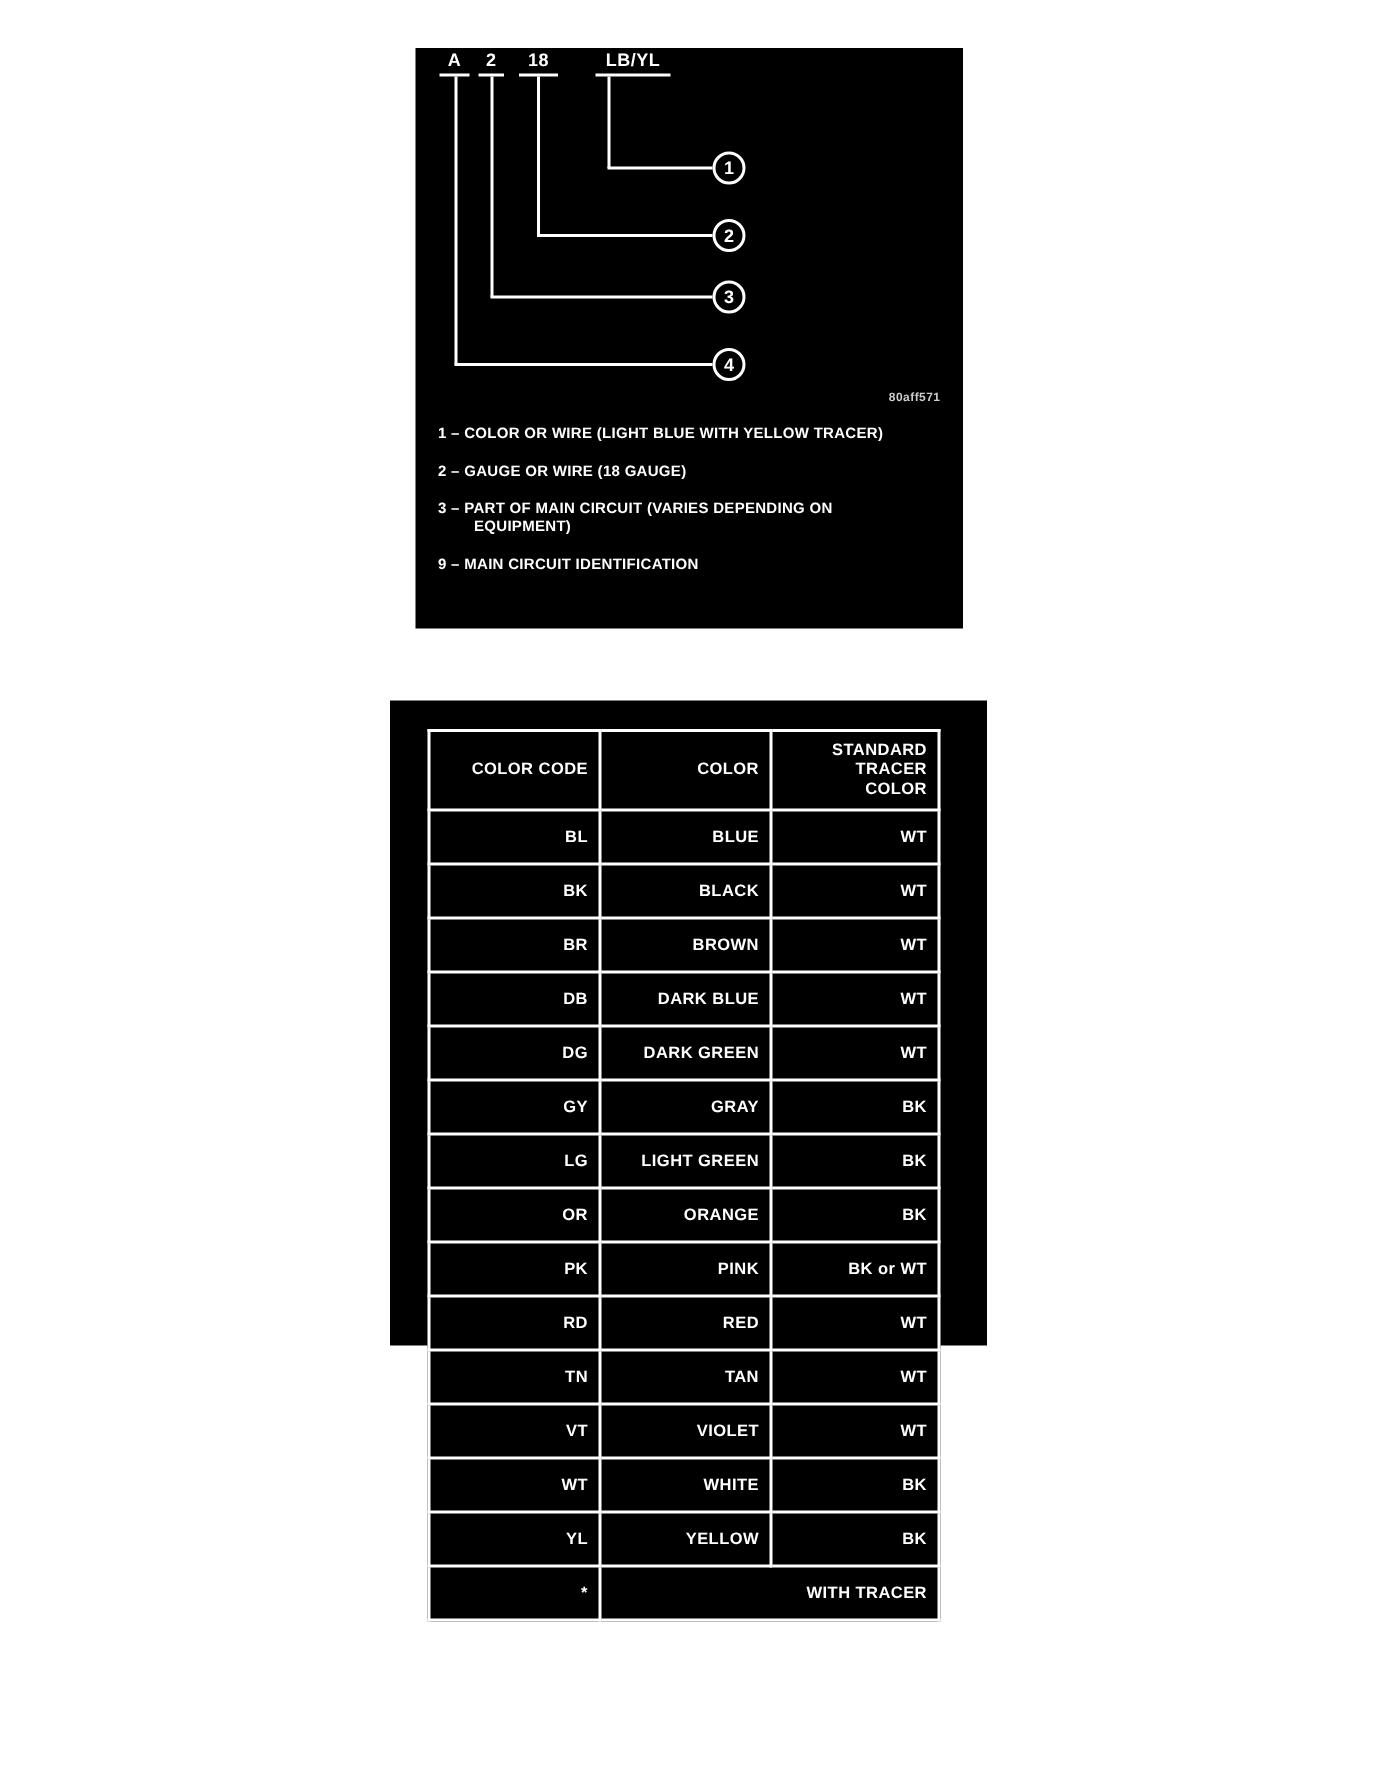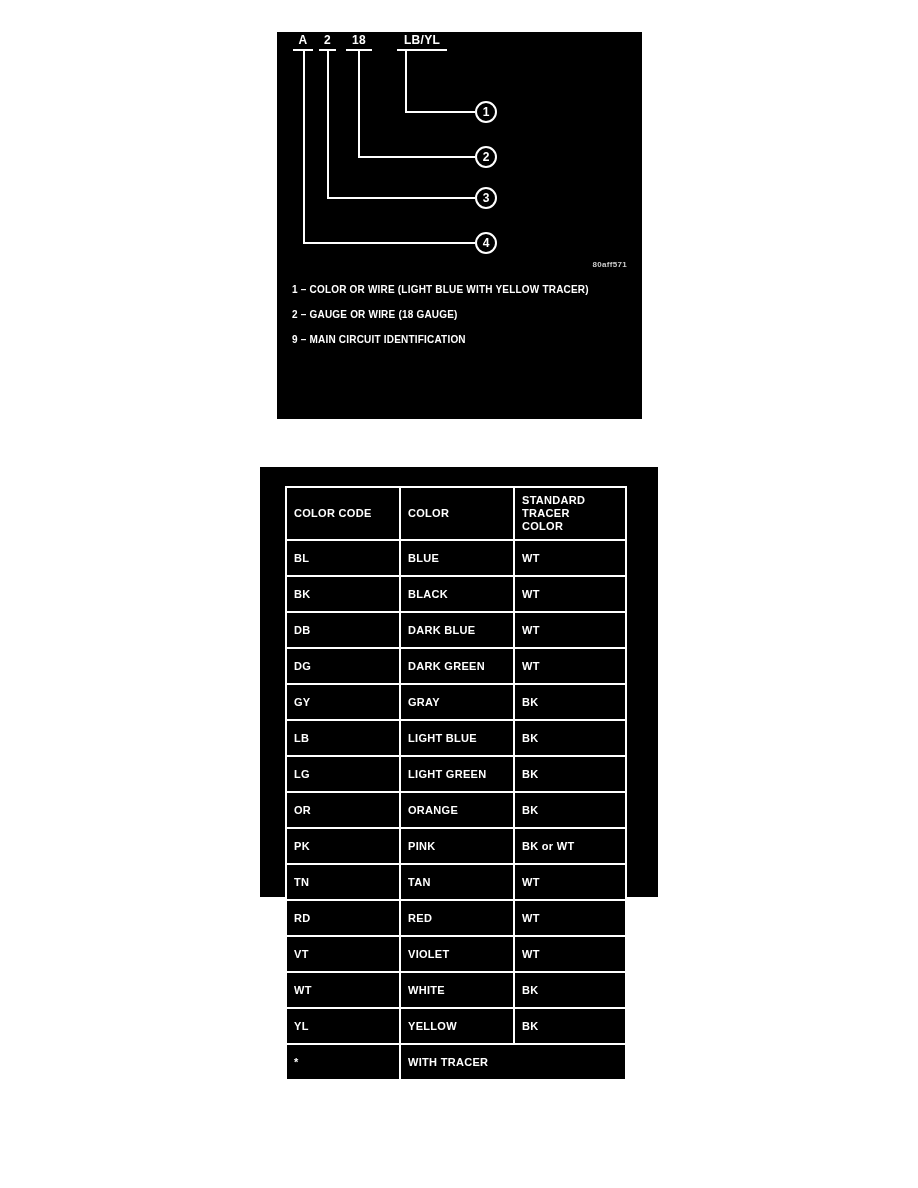--- a/index.html
+++ b/index.html
@@ -99,21 +99,21 @@
     border-collapse: collapse;
     table-layout: fixed;
     background: #000000;
   }
   .color-table th, .color-table td {
     border: 2px solid #ffffff;
     color: #ffffff;
     font-weight: bold;
     font-size: 11px;
     letter-spacing: 0.3px;
-    text-align: left;
+    text-align: right;
     padding: 2px 7px;
     box-sizing: border-box;
     overflow: hidden;
   }
   .color-table th {
     height: 53px;
     vertical-align: middle;
     white-space: pre-line;
     line-height: 13px;
   }
@@ -155,20 +155,22 @@
   <div class="callout-circle">4</div>
 </div>
 
     <div class="watermark">80aff571</div>
 
     <div class="legend">
   <div class="legend-item">1 – COLOR OR WIRE (LIGHT BLUE WITH YELLOW TRACER)</div>
 
   <div class="legend-item">2 – GAUGE OR WIRE (18 GAUGE)</div>
 
+  <div class="legend-item">3 – PART OF MAIN CIRCUIT (VARIES DEPENDING ON
+EQUIPMENT)</div>
 
   <div class="legend-item">9 – MAIN CIRCUIT IDENTIFICATION</div>
 </div>
   </div>
 
   <div class="panel table-panel">
     <table class="color-table">
       <colgroup>
         <col style="width:114px">
         <col style="width:114px">
@@ -191,72 +193,72 @@
     <td>BLUE</td>
     <td>WT</td>
   </tr>
 
   <tr>
     <td>BK</td>
     <td>BLACK</td>
     <td>WT</td>
   </tr>
 
+  <tr>
+    <td>BR</td>
+    <td>BROWN</td>
+    <td>WT</td>
+  </tr>
 
   <tr>
     <td>DB</td>
     <td>DARK BLUE</td>
     <td>WT</td>
   </tr>
 
   <tr>
     <td>DG</td>
     <td>DARK GREEN</td>
     <td>WT</td>
   </tr>
 
   <tr>
     <td>GY</td>
     <td>GRAY</td>
     <td>BK</td>
   </tr>
 
-  <tr>
-    <td>LB</td>
-    <td>LIGHT BLUE</td>
-    <td>BK</td>
-  </tr>
 
   <tr>
     <td>LG</td>
     <td>LIGHT GREEN</td>
     <td>BK</td>
   </tr>
 
   <tr>
     <td>OR</td>
     <td>ORANGE</td>
     <td>BK</td>
   </tr>
 
   <tr>
     <td>PK</td>
     <td>PINK</td>
     <td>BK or WT</td>
   </tr>
 
   <tr>
+    <td>RD</td>
+    <td>RED</td>
+    <td>WT</td>
+  </tr>
+
+  <tr>
     <td>TN</td>
     <td>TAN</td>
-    <td>WT</td>
-  </tr>
-
-  <tr>
-    <td>RD</td>
-    <td>RED</td>
     <td>WT</td>
   </tr>
 
   <tr>
     <td>VT</td>
     <td>VIOLET</td>
     <td>WT</td>
   </tr>
 
   <tr>

